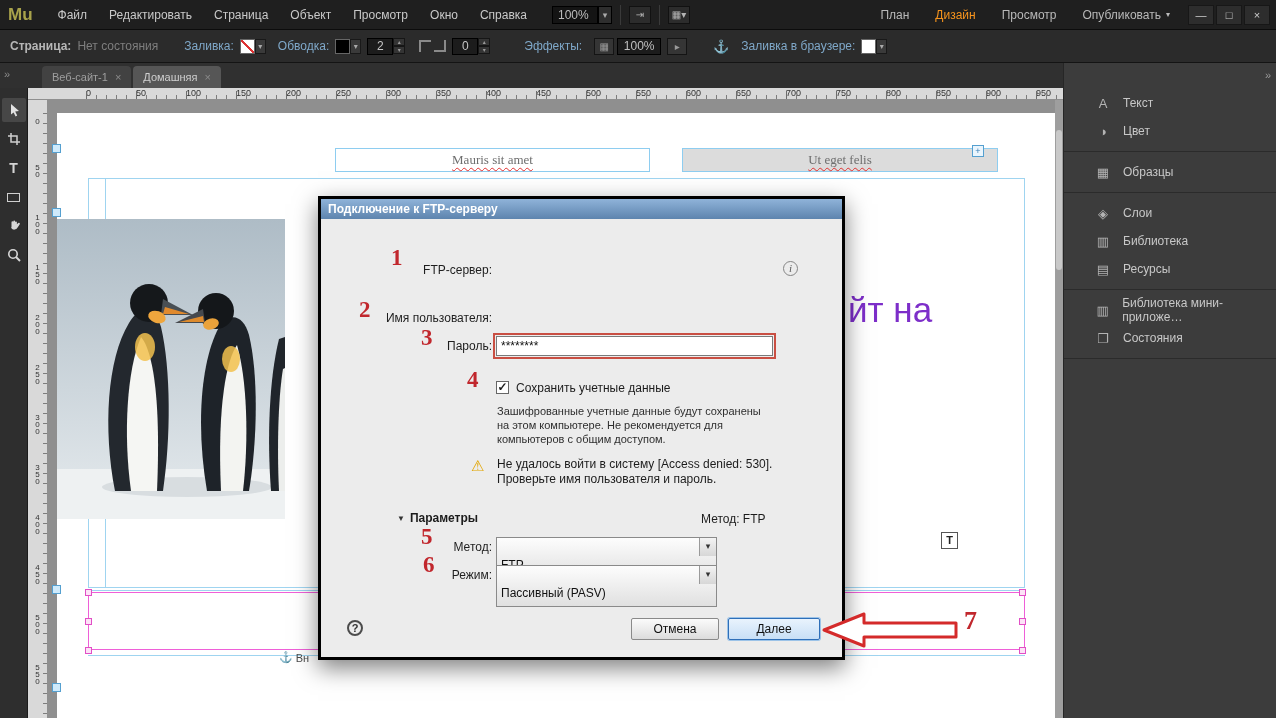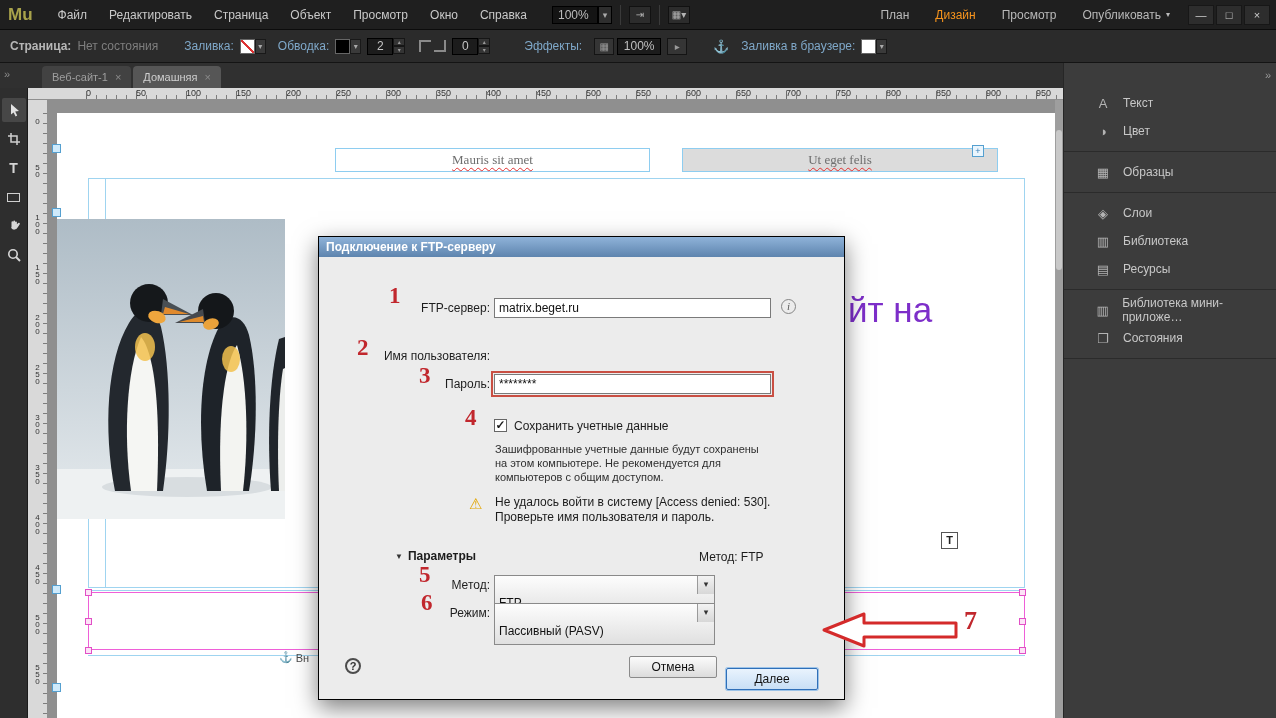--- a/index.html
+++ b/index.html
@@ -85,21 +85,21 @@
   .pink-handle { width:7px; height:7px; background:#fde2f7; border:1px solid #e14fc6; }
   .blue-handle { width:9px; height:9px; background:#cfeafb; border:1px solid #55a0d0; }
   .headline { font-size:35px; font-weight:500; color:#7d2ec9; white-space:nowrap; }
   .t-indicator { width:17px; height:17px; background:#fff; border:1px solid #555; font-size:11px; font-weight:bold; color:#222; text-align:center; line-height:15px; }
   .plus-box { width:12px; height:12px; background:#eaf5fd; border:1px solid #55a0d0; color:#3a7fb5; font-size:9px; line-height:10px; text-align:center; }
   .anchor-tag { font-size:11px; color:#4a4a4a; display:flex; align-items:center; gap:3px; }
   .scrollbar { left:1007px; top:0; width:8px; height:618px; background:#9e9e9e; }
   .scroll-thumb { position:absolute; left:1px; top:30px; width:6px; height:140px; background:#c9c9c9; border-radius:3px; }
 
   
-  .dialog { left:270px; top:96px; width:527px; height:464px; background:#ececec; border:1px solid #000000; box-shadow:0 8px 22px rgba(0,0,0,.5);margin-top:40px; }
+  .dialog { left:270px; top:96px; width:527px; height:464px; background:#ececec; border:3px solid #000000; box-shadow:0 8px 22px rgba(0,0,0,.5); }
   .dlg-title { position:absolute; left:0; top:0; width:100%; height:20px; background:linear-gradient(180deg,#8fb3d9,#5d84ae); color:#fff; font-weight:bold; font-size:12px; line-height:20px; padding-left:7px; }
   .dlg-label { position:absolute; width:151px; text-align:right; color:#1e1e1e; font-size:12px; }
   .dlg-input { position:absolute; width:277px; height:20px; background:#fff; border:1px solid #7a7a7a; font-size:12px; padding:2px 4px; color:#111; font-family:"Liberation Sans", sans-serif; }
   .dlg-input.redring { outline:2px solid #c94f43; outline-offset:1px; }
   .red-num { position:absolute; font-family:"Liberation Serif", serif; font-weight:bold; font-size:23px; color:#c1272d; z-index:5; }
   .info-ic { position:absolute; width:15px; height:15px; border:1px solid #858585; border-radius:50%; color:#5a5a5a; font-family:"Liberation Serif", serif; font-style:italic; font-size:11px; text-align:center; line-height:13px; }
   .cbx { position:absolute; width:13px; height:13px; background:#fff; border:1px solid #666; font-size:12px; font-weight:bold; line-height:11px; text-align:center; color:#1a1a1a; }
   .dlg-note { position:absolute; width:272px; font-size:11px; line-height:14px; color:#2e2e2e; }
   .warn-ic { position:absolute; color:#e2a500; font-size:15px; }
   .warn-text { position:absolute; width:292px; font-size:12px; line-height:15px; color:#1c1c1c; }
@@ -344,21 +344,20 @@
 
     <div class="scrollbar abs">
       <div class="scroll-thumb"></div>
     </div>
 
     <div class="dialog abs">
       <div class="dlg-title">Подключение к FTP-серверу</div>
 
       <span class="red-num" style="left:70px; top:46px;">1</span>
       <div class="dlg-label" style="left:20px; top:64px;">FTP-сервер:</div>
-      <div class="dlg-input" style="left:175px; top:61px;">matrix.beget.ru</div>
       <div class="info-ic" style="left:462px; top:62px;">i</div>
 
       <span class="red-num" style="left:38px; top:98px;">2</span>
       <div class="dlg-label" style="left:20px; top:112px;">Имя пользователя:</div>
 
       <span class="red-num" style="left:100px; top:126px;">3</span>
       <div class="dlg-label" style="left:20px; top:140px;">Пароль:</div>
       <div class="dlg-input redring" style="left:175px; top:137px;">********</div>
 
       <span class="red-num" style="left:146px; top:168px;">4</span>
@@ -384,21 +383,21 @@
 
       <span class="red-num" style="left:102px; top:353px;">6</span>
       <div class="dlg-label" style="left:20px; top:369px;">Режим:</div>
       <div class="dd" style="left:175px; top:366px;">
         <span>Пассивный (PASV)</span>
         <span class="dd-arr">▾</span>
       </div>
 
       <div class="help-ic" style="left:26px; top:421px;">?</div>
       <div class="btn" style="left:310px; top:419px; width:88px;">Отмена</div>
-      <div class="btn primary" style="left:407px; top:431px; width:92px;">Далее</div>
+      <div class="btn primary" style="left:407px; top:419px; width:92px;">Далее</div>
     </div>
 
     <div class="abs" style="left:772px; top:510px; width:140px; height:40px; z-index:10;">
       <svg width="140" height="40" viewBox="0 0 140 40">
         <polygon points="4,20 44,4 44,13 136,13 136,27 44,27 44,36" fill="#ffffff" stroke="#d42a2a" stroke-width="3" stroke-linejoin="round"></polygon>
       </svg>
     </div>
     <span class="arrow-7 abs" style="left:916px; top:506px; z-index:10;">7</span>
   </div>
 

